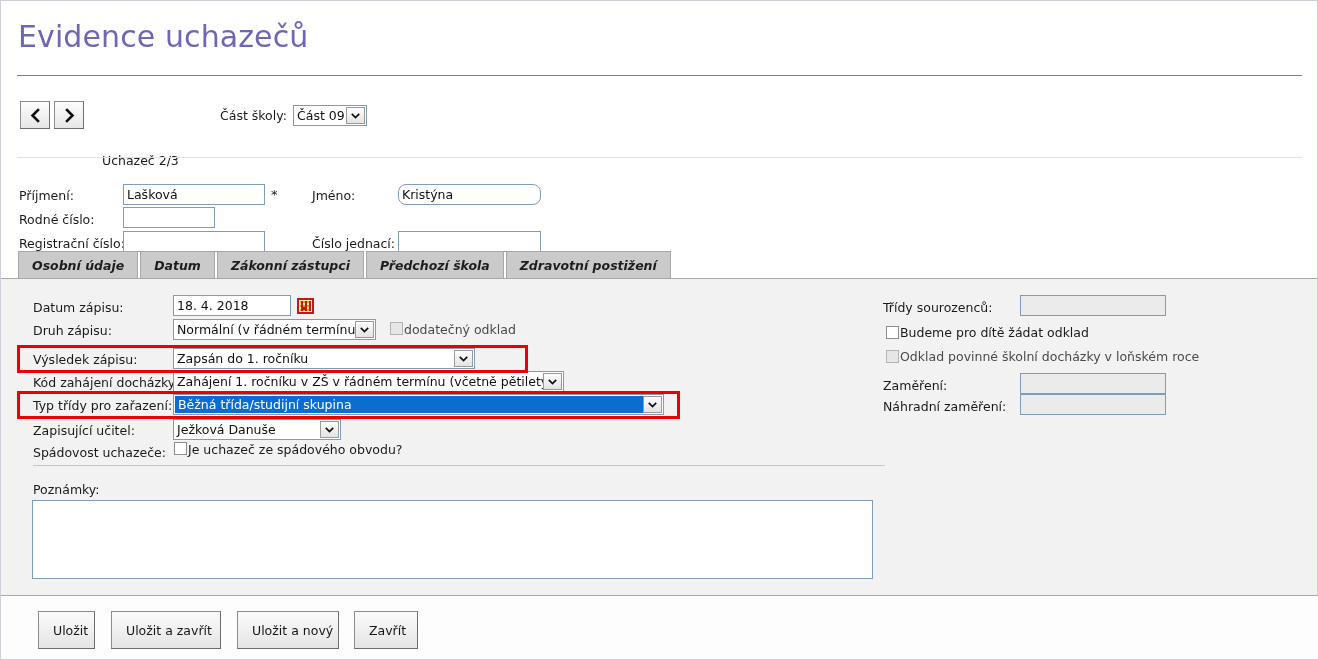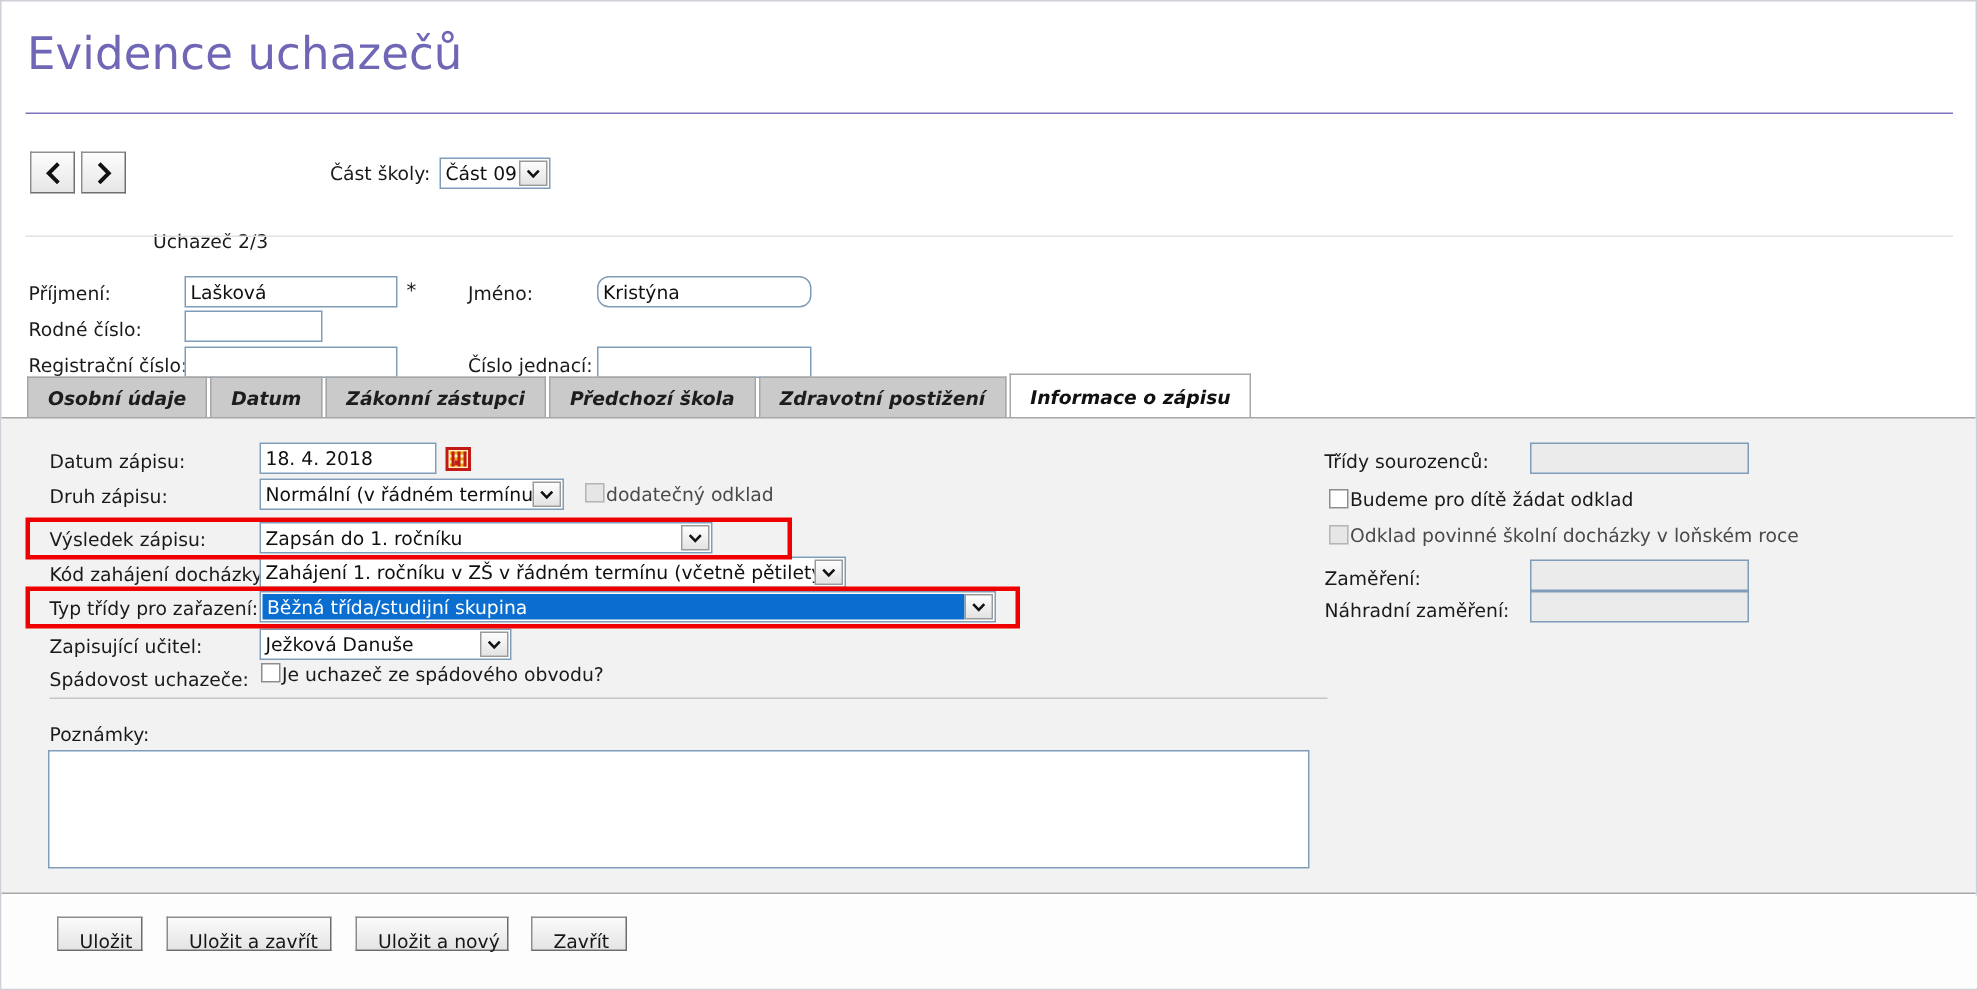--- a/index.html
+++ b/index.html
@@ -283,21 +283,21 @@
     position: absolute;
     left: 0;
     top: 596px;
     width: 1318px;
     height: 62px;
     background: #fdfdfd;
   }
   .btn {
     position: absolute;
     top: 14px;
-    height: 23px;
+    height: 38px;
     box-sizing: border-box;
     background: linear-gradient(#fbfbfb, #e4e4e4);
     border: 1px solid #8c8c8c;
     border-right-color: #6d6d6d;
     border-bottom-color: #6d6d6d;
     font-family: "DejaVu Sans", "Liberation Sans", sans-serif;
     font-size: 12.5px;
     color: #161616;
     cursor: pointer;
     padding: 8px 14px;
@@ -371,23 +371,20 @@
       <span>Datum</span>
     </div>
     <div class="tab">
       <span>Zákonní zástupci</span>
     </div>
     <div class="tab">
       <span>Předchozí škola</span>
     </div>
     <div class="tab">
       <span>Zdravotní postižení</span>
-    </div>
-    <div class="tab active">
-      <span>Informace o zápisu</span>
     </div>
   </div>
 
   <div class="tabpanel"></div>
 
   <div class="lbl" style="left:32px; top:299px;">Datum zápisu:</div>
   <input class="txt" style="left: 172px; top: 294px; width: 118px;" type="text" value="18. 4. 2018">
   <div class="calicon" style="left:296px; top:297px;">
     <i style="left:1px; top:1px; width:11px; height:2px;"></i>
     <i style="left:1px; top:5px; width:11px; height:2px;"></i>

